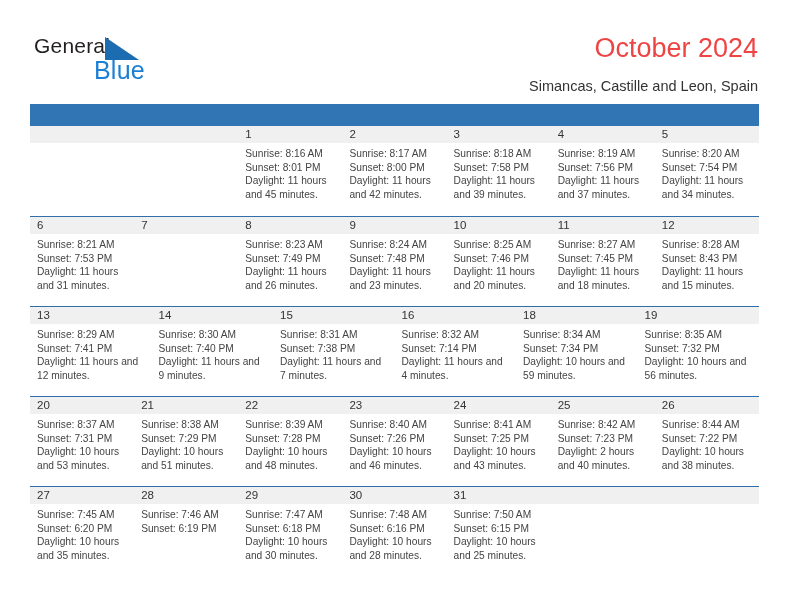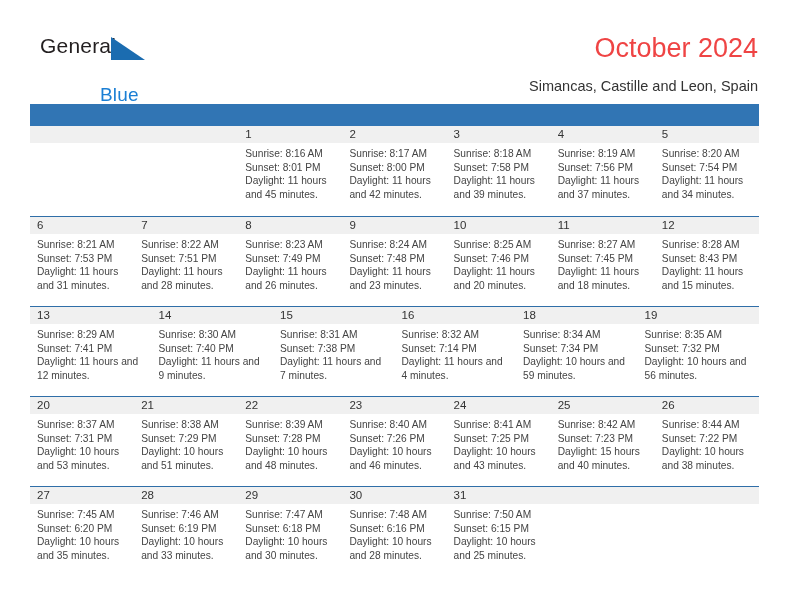--- a/index.html
+++ b/index.html
@@ -23,21 +23,21 @@
   
   .header {
     position: absolute;
     left: 0;
     top: 0;
     width: 792px;
     height: 100px;
   }
   .logo {
     position: absolute;
-    left: 40px;
+    left: 34px;
     top: 34px;
     width: 200px;
     height: 48px;
   }
   .logo-general {
     position: absolute;
     left: 0;
     top: 0;
     font-size: 21px;
     letter-spacing: 0.2px;
@@ -50,25 +50,24 @@
     top: 3px;
     width: 0;
     height: 0;
     border-left: 34px solid #1b6cb0;
     border-top: 23px solid transparent;
   }
   .logo-blue {
     position: absolute;
     left: 60px;
     top: 22px;
-    font-size: 19px;
+    font-size: 25px;
     letter-spacing: 0.2px;
     color: #1b7fd4;
     font-family: "Liberation Sans", sans-serif;
-    margin-top: 28px;
   }
   .title {
     position: absolute;
     right: 34px;
     top: 33px;
     font-size: 27px;
     color: #ef4444;
     text-align: right;
     white-space: nowrap;
     font-weight: normal;
@@ -226,25 +225,20 @@
           <div class="cell">
             <div class="cell-daynum">6</div>
             <div class="cell-body">
               <div>Sunrise: 8:21 AM</div>
               <div>Sunset: 7:53 PM</div>
               <div class="daylight">Daylight: 11 hours and 31 minutes.</div>
             </div>
           </div>
           <div class="cell">
             <div class="cell-daynum">7</div>
-            <div class="cell-body">
-              <div>Sunrise: 8:22 AM</div>
-              <div>Sunset: 7:51 PM</div>
-              <div class="daylight">Daylight: 11 hours and 28 minutes.</div>
-            </div>
           </div>
           <div class="cell">
             <div class="cell-daynum">8</div>
             <div class="cell-body">
               <div>Sunrise: 8:23 AM</div>
               <div>Sunset: 7:49 PM</div>
               <div class="daylight">Daylight: 11 hours and 26 minutes.</div>
             </div>
           </div>
           <div class="cell">
@@ -369,21 +363,21 @@
               <div>Sunrise: 8:41 AM</div>
               <div>Sunset: 7:25 PM</div>
               <div class="daylight">Daylight: 10 hours and 43 minutes.</div>
             </div>
           </div>
           <div class="cell">
             <div class="cell-daynum">25</div>
             <div class="cell-body">
               <div>Sunrise: 8:42 AM</div>
               <div>Sunset: 7:23 PM</div>
-              <div class="daylight">Daylight: 15 hours and 40 minutes.</div>
+              <div class="daylight">Daylight: 2 hours and 40 minutes.</div>
             </div>
           </div>
           <div class="cell">
             <div class="cell-daynum">26</div>
             <div class="cell-body">
               <div>Sunrise: 8:44 AM</div>
               <div>Sunset: 7:22 PM</div>
               <div class="daylight">Daylight: 10 hours and 38 minutes.</div>
             </div>
           </div>
@@ -395,21 +389,20 @@
               <div>Sunrise: 7:45 AM</div>
               <div>Sunset: 6:20 PM</div>
               <div class="daylight">Daylight: 10 hours and 35 minutes.</div>
             </div>
           </div>
           <div class="cell">
             <div class="cell-daynum">28</div>
             <div class="cell-body">
               <div>Sunrise: 7:46 AM</div>
               <div>Sunset: 6:19 PM</div>
-              <div class="daylight">Daylight: 10 hours and 33 minutes.</div>
             </div>
           </div>
           <div class="cell">
             <div class="cell-daynum">29</div>
             <div class="cell-body">
               <div>Sunrise: 7:47 AM</div>
               <div>Sunset: 6:18 PM</div>
               <div class="daylight">Daylight: 10 hours and 30 minutes.</div>
             </div>
           </div>

